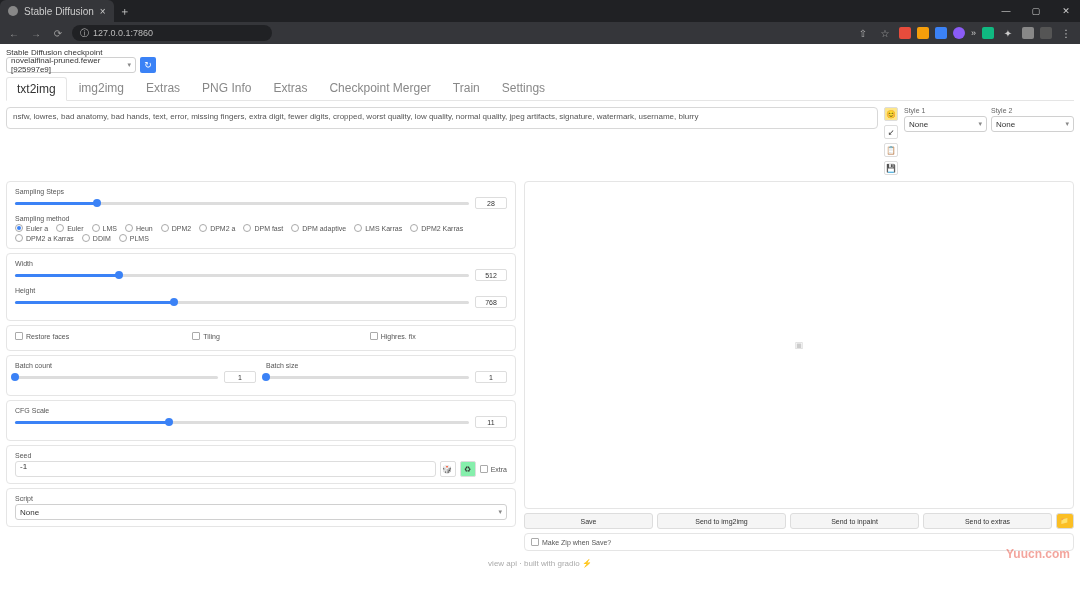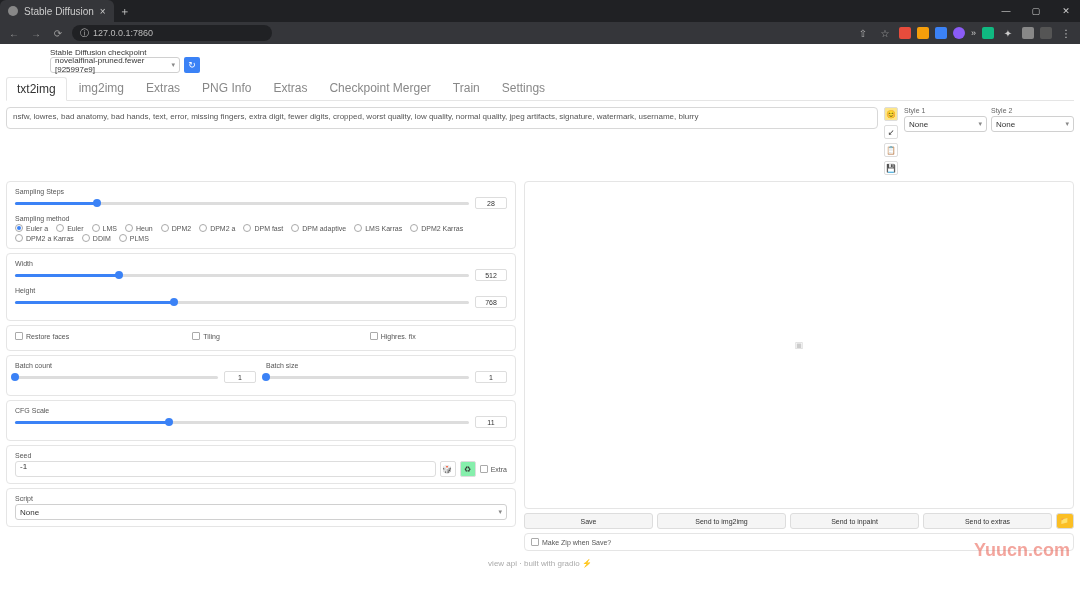--- a/index.html
+++ b/index.html
@@ -14,21 +14,21 @@
 .win-btn { width: 28px; height: 22px; display: flex; align-items: center; justify-content: center; color: #ccc; font-size: 9px; }
 
 .addrbar { background: #35363a; height: 22px; display: flex; align-items: center; padding: 0 6px; gap: 6px; }
 .nav-btn { width: 16px; height: 16px; display: flex; align-items: center; justify-content: center; color: #9a9a9a; font-size: 10px; }
 .url-box { background: #202124; flex: 1; height: 16px; border-radius: 8px; display: flex; align-items: center; padding: 0 8px; color: #bbb; font-size: 9px; gap: 4px; max-width: 200px; }
 .ext-row { margin-left: auto; display: flex; gap: 6px; align-items: center; }
 .ext-icon { width: 12px; height: 12px; border-radius: 2px; }
 
 
 .page { background: #fff; min-height: 550px; padding: 4px 6px; }
-.ckpt-row { display: flex; align-items: flex-end; gap: 4px; margin-bottom: 4px; margin-left: 44px; }
+.ckpt-row { display: flex; align-items: flex-end; gap: 4px; margin-bottom: 4px; }
 .ckpt-label { font-size: 8px; color: #333; }
 .select { border: 1px solid #d0d0d0; border-radius: 3px; height: 16px; padding: 0 4px; display: flex; align-items: center; justify-content: space-between; background: #fff; font-size: 8px; }
 .select .arrow { color: #888; font-size: 7px; }
 .refresh-btn { width: 16px; height: 16px; background: #3b82f6; border-radius: 2px; display: flex; align-items: center; justify-content: center; color: #fff; font-size: 9px; }
 
 .tabs { display: flex; gap: 2px; border-bottom: 1px solid #e5e5e5; margin-bottom: 6px; }
 .tab-item { padding: 4px 10px; font-size: 12px; color: #888; cursor: pointer; }
 .tab-item.active { color: #333; border: 1px solid #e5e5e5; border-bottom: 1px solid #fff; margin-bottom: -1px; border-radius: 3px 3px 0 0; }
 
 .content { display: flex; gap: 8px; }
@@ -75,21 +75,21 @@
 .seed-row { display: flex; align-items: center; gap: 4px; }
 .seed-input { flex: 1; border: 1px solid #ddd; border-radius: 3px; height: 16px; padding: 0 4px; font-size: 8px; }
 .seed-btn { width: 16px; height: 16px; border: 1px solid #ddd; border-radius: 2px; display: flex; align-items: center; justify-content: center; font-size: 8px; }
 
 .output-preview { border: 1px solid #e5e5e5; border-radius: 4px; height: 328px; display: flex; align-items: center; justify-content: center; color: #ccc; margin-bottom: 4px; }
 .out-btn-row { display: flex; gap: 4px; margin-bottom: 4px; }
 .out-btn { flex: 1; border: 1px solid #ddd; border-radius: 3px; height: 16px; display: flex; align-items: center; justify-content: center; font-size: 7px; background: #f5f5f5; }
 .folder-btn { width: 18px; flex: none; background: #fbbf24; }
 .zip-row { border: 1px solid #e5e5e5; border-radius: 4px; padding: 4px 6px; }
 
-.watermark { position: fixed; bottom: 30px; right: 10px; color: #e74c3c; font-size: 18px; font-weight: bold; opacity: 0.5; }
+.watermark { position: fixed; bottom: 30px; right: 10px; color: #e74c3c; font-size: 12px; font-weight: bold; opacity: 0.5; }
 .footer { text-align: center; color: #aaa; font-size: 8px; padding: 8px; }
 </style>
 </head>
 <body>
 
 <div class="titlebar">
   <div class="tab">
     <span class="tab-favicon"></span>
     <span>Stable Diffusion</span>
     <span style="margin-left:auto">×</span>

